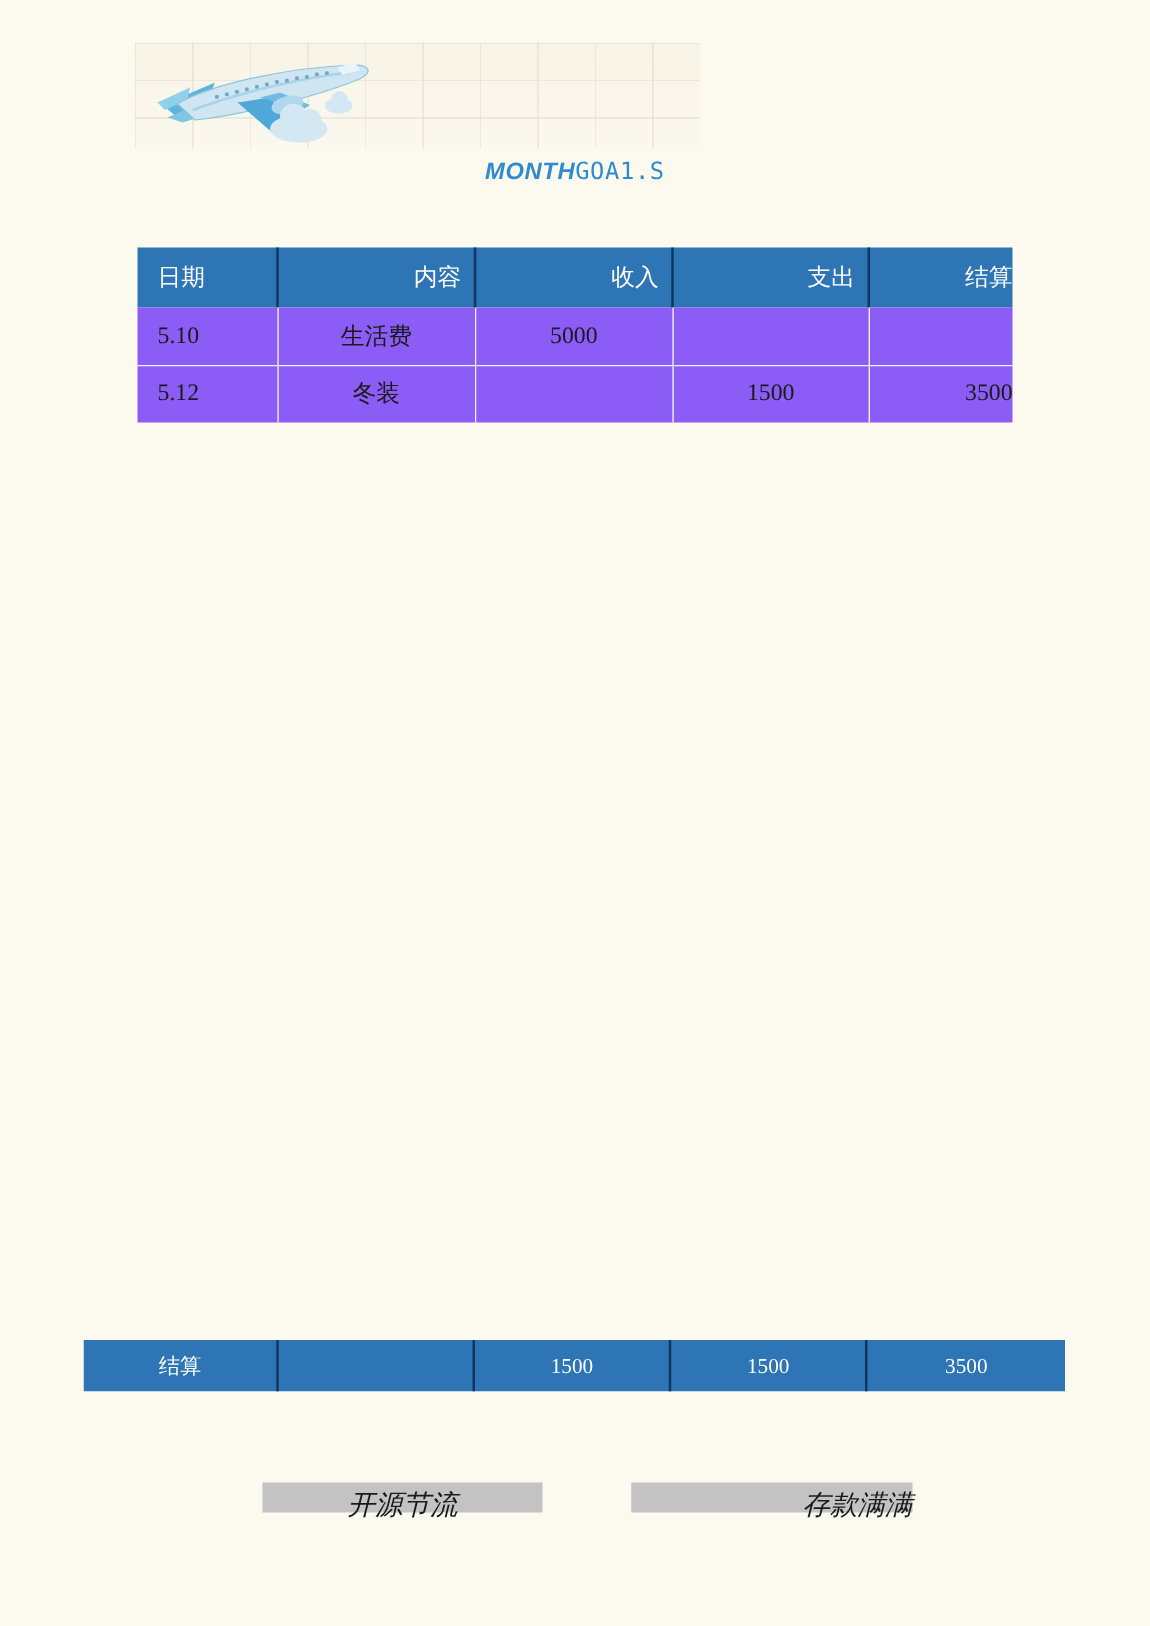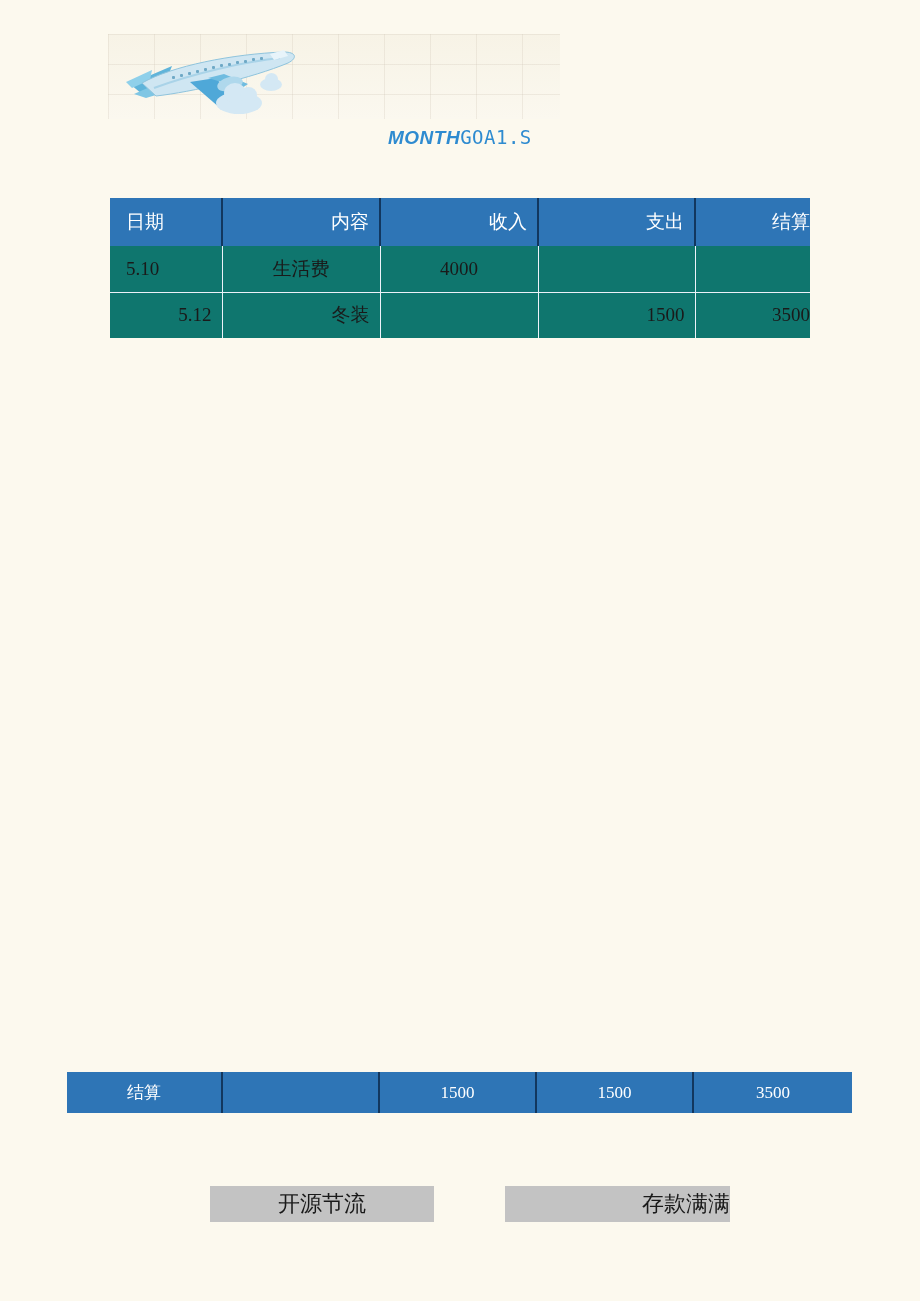--- a/index.html
+++ b/index.html
@@ -136,36 +136,36 @@
   .ledger thead th:first-child {
     border-left: none;
     text-align: left;
     padding-left: 16px;
   }
   .ledger thead th:last-child {
     text-align: right;
     padding-right: 0px;
   }
   .ledger tbody td {
-    background: #0f766e;
+    background: #8b5cf6;
     color: #1A1A1A;
     border-left: 1px solid #EDF2F9;
     border-bottom: 1px solid #EDF2F9;
     text-align: center;
   }
   .ledger tbody td:first-child {
     border-left: none;
     text-align: left;
     padding-left: 16px;
   }
   .ledger tbody td:last-child {
     text-align: right;
     padding-right: 0px;
   }
-  .ledger tbody tr:last-child td { border-bottom: none; text-align: right; }
+  .ledger tbody tr:last-child td { border-bottom: none; }
 
   .col-date    { width: 112px; }
   .col-content { width: 158px; }
   .col-income  { width: 158px; }
   .col-expense { width: 157px; }
   .col-balance { width: 115px; }
 
   
   .summary {
     position: absolute;
@@ -192,22 +192,23 @@
   .s-col-4 { width: 157px; }
   .s-col-5 { width: 159px; }
 
   
   .tag {
     position: absolute;
     background: #C3C3C3;
     color: #1A1A1A;
     font-size: 22px;
     line-height: 36px;
-    height: 36px;
+    height: 24px;
     box-sizing: border-box;
+    font-style: italic;
   }
   .tag-left {
     left: 210px;
     top: 1186px;
     width: 224px;
     text-align: center;
   }
   .tag-right {
     left: 505px;
     top: 1186px;
@@ -271,21 +272,21 @@
       <th>内容</th>
       <th>收入</th>
       <th>支出</th>
       <th>结算</th>
     </tr>
   </thead>
   <tbody>
     <tr>
       <td>5.10</td>
       <td>生活费</td>
-      <td>4000</td>
+      <td>5000</td>
       <td></td>
       <td></td>
     </tr>
     <tr>
       <td>5.12</td>
       <td>冬装</td>
       <td></td>
       <td>1500</td>
       <td>3500</td>
     </tr>

